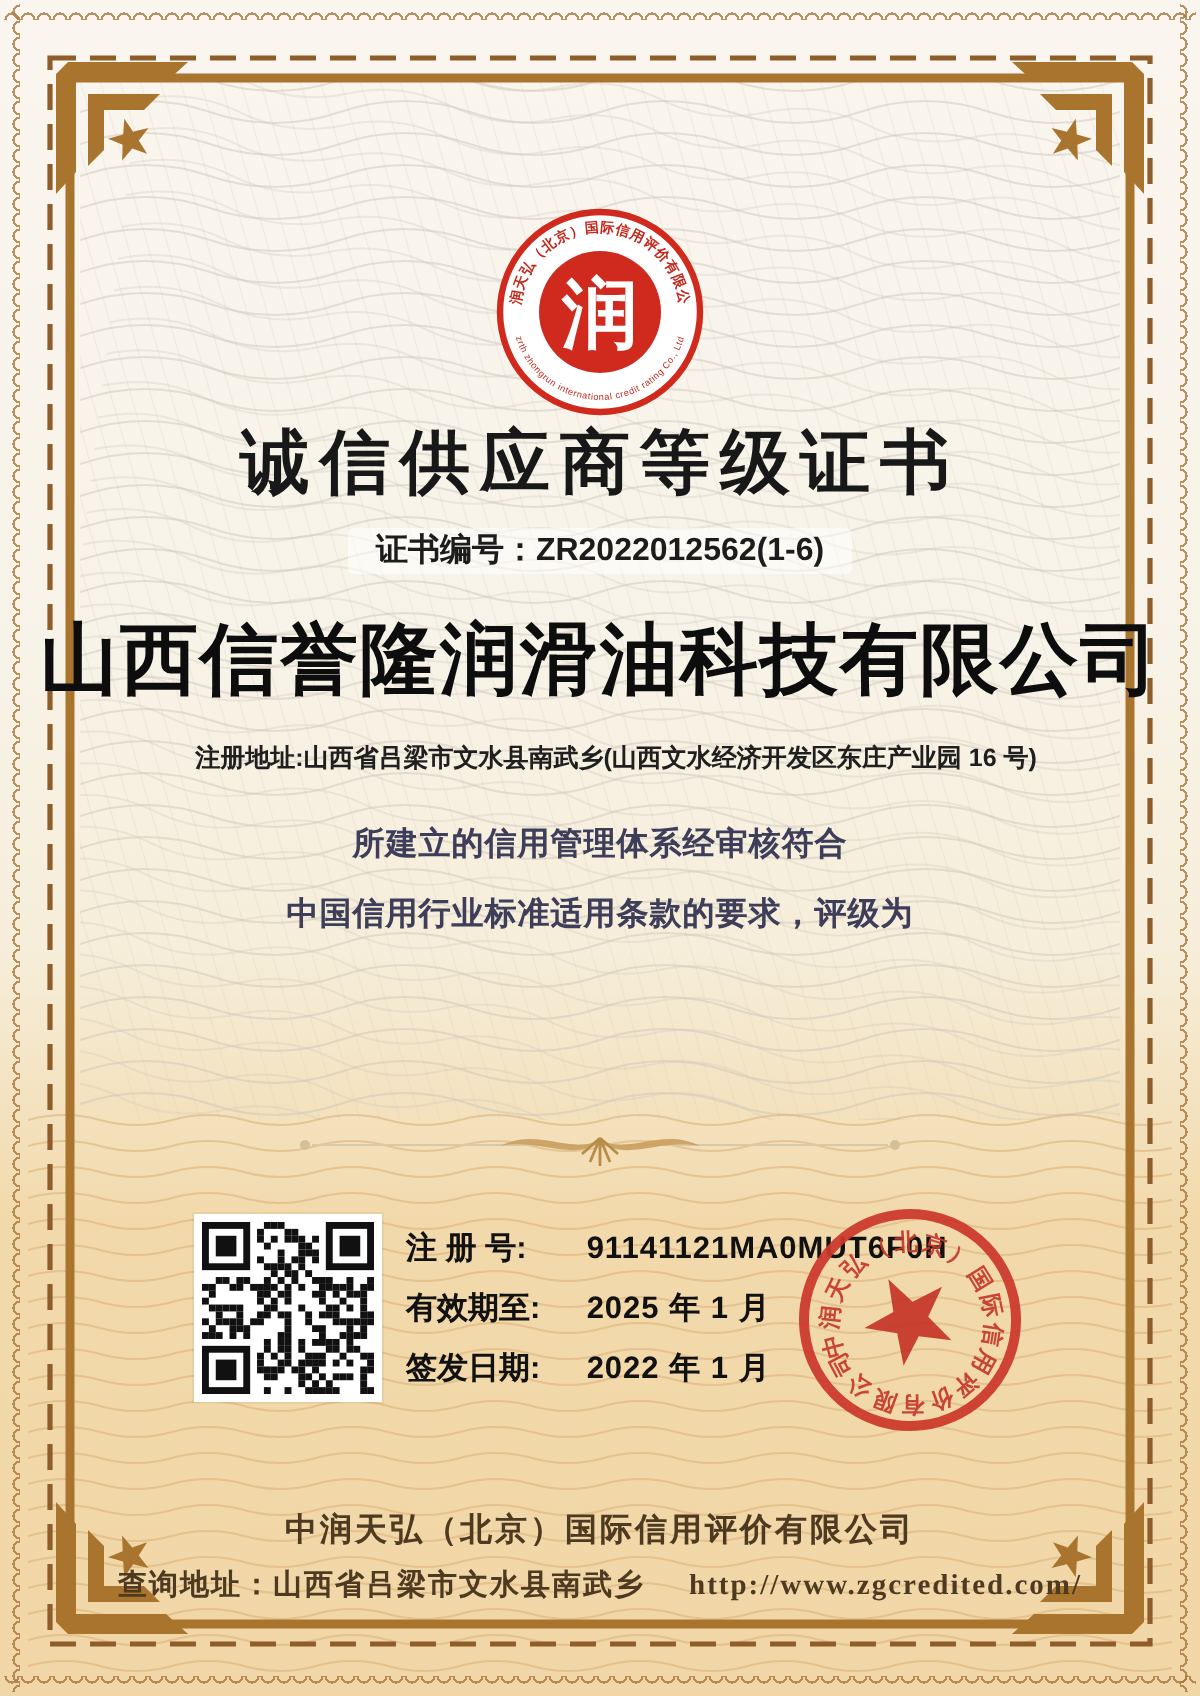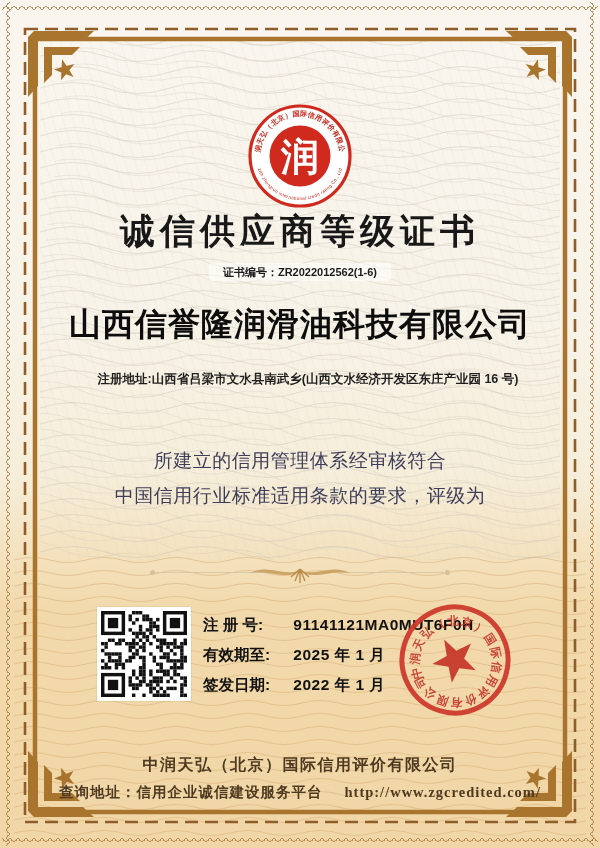--- a/index.html
+++ b/index.html
@@ -12,27 +12,27 @@
   .lace.h{left:2px;right:2px;height:8px;background-size:8px 8px;background-repeat:repeat-x;}
   .lace.v{top:2px;bottom:2px;width:8px;background-size:8px 8px;background-repeat:repeat-y;}
   .lace.top{top:2px;background-image:radial-gradient(circle at 4px 8px,transparent 2.6px,#a6783e 2.6px 3.8px,transparent 3.8px);}
   .lace.bottom{bottom:2px;background-image:radial-gradient(circle at 4px 0,transparent 2.6px,#a6783e 2.6px 3.8px,transparent 3.8px);}
   .lace.left{left:2px;background-image:radial-gradient(circle at 8px 4px,transparent 2.6px,#a6783e 2.6px 3.8px,transparent 3.8px);}
   .lace.right{right:2px;background-image:radial-gradient(circle at 0 4px,transparent 2.6px,#a6783e 2.6px 3.8px,transparent 3.8px);}
 
   .center{left:0;right:0;text-align:center;}
   .title{top:208px;font-family:"Liberation Serif","DejaVu Serif",serif;font-weight:bold;
          font-size:35px;letter-spacing:5px;color:#181818;}
-  .certno{top:265px;font-size:11px;font-weight:bold;color:#1c1c1c;}
+  .certno{top:265px;font-size:16px;font-weight:bold;color:#1c1c1c;}
   .certno .pill{background:rgba(255,255,255,.55);padding:3px 14px;border-radius:3px;}
-  .company{top:303px;font-size:32px;font-weight:bold;letter-spacing:1px;color:#0d0d0d;}
+  .company{top:303px;font-size:39px;font-weight:bold;letter-spacing:1px;color:#0d0d0d;}
   .address{top:371px;font-size:12.5px;font-weight:bold;color:#1f1f1f;margin-left:16px;}
   .stmt1{top:412px;}
   .stmt2{top:447px;}
-  .stmt{font-size:19px;font-weight:normal;color:#3e3e5a;letter-spacing:.5px;margin-top:36px;}
+  .stmt{font-size:16px;font-weight:bold;color:#3e3e5a;letter-spacing:.5px;}
   .rating{top:470px;font-size:56px;font-weight:bold;color:#e7190d;letter-spacing:3px;}
 
   .divider{top:560px;left:150px;width:300px;height:26px;}
   .divider .line{position:absolute;left:6px;right:6px;top:12px;height:1px;background:#d9c8a7;}
   .divider .dot{position:absolute;top:10px;width:5px;height:5px;border-radius:50%;background:#d2c09b;}
   .divider .dot.l{left:0;} .divider .dot.r{right:0;}
   .divider svg{position:absolute;left:95px;top:0;}
 
   .qr{left:97px;top:607px;width:94px;height:94px;background:#ffffff;box-shadow:0 0 0 1px rgba(0,0,0,.04);}
   .qr svg{position:absolute;left:4px;top:4px;}
@@ -563,16 +563,16 @@
         <path id="stamp-arc" d="M38,75 A37,37 0 1 1 37.99,75.2" fill="none"></path>
       </defs>
       <text font-size="11.5" fill="#c5392c" font-weight="bold" letter-spacing="1.6">
         <textPath href="#stamp-arc">中润天弘（北京）国际信用评价有限公司</textPath>
       </text>
     </g>
   </svg>
 
   <div class="abs center issuer">中润天弘（北京）国际信用评价有限公司</div>
   <div class="abs center query">
-    <span>查询地址：</span><span>信用企业诚信建设服务平台</span><span class="gap"></span><span>http://www.zgcredited.com/</span>
+    <span>查询地址：</span><span>山西省吕梁市文水县南武乡</span><span class="gap"></span><span>http://www.zgcredited.com/</span>
   </div>
 
 </div>
 
 </body></html>

